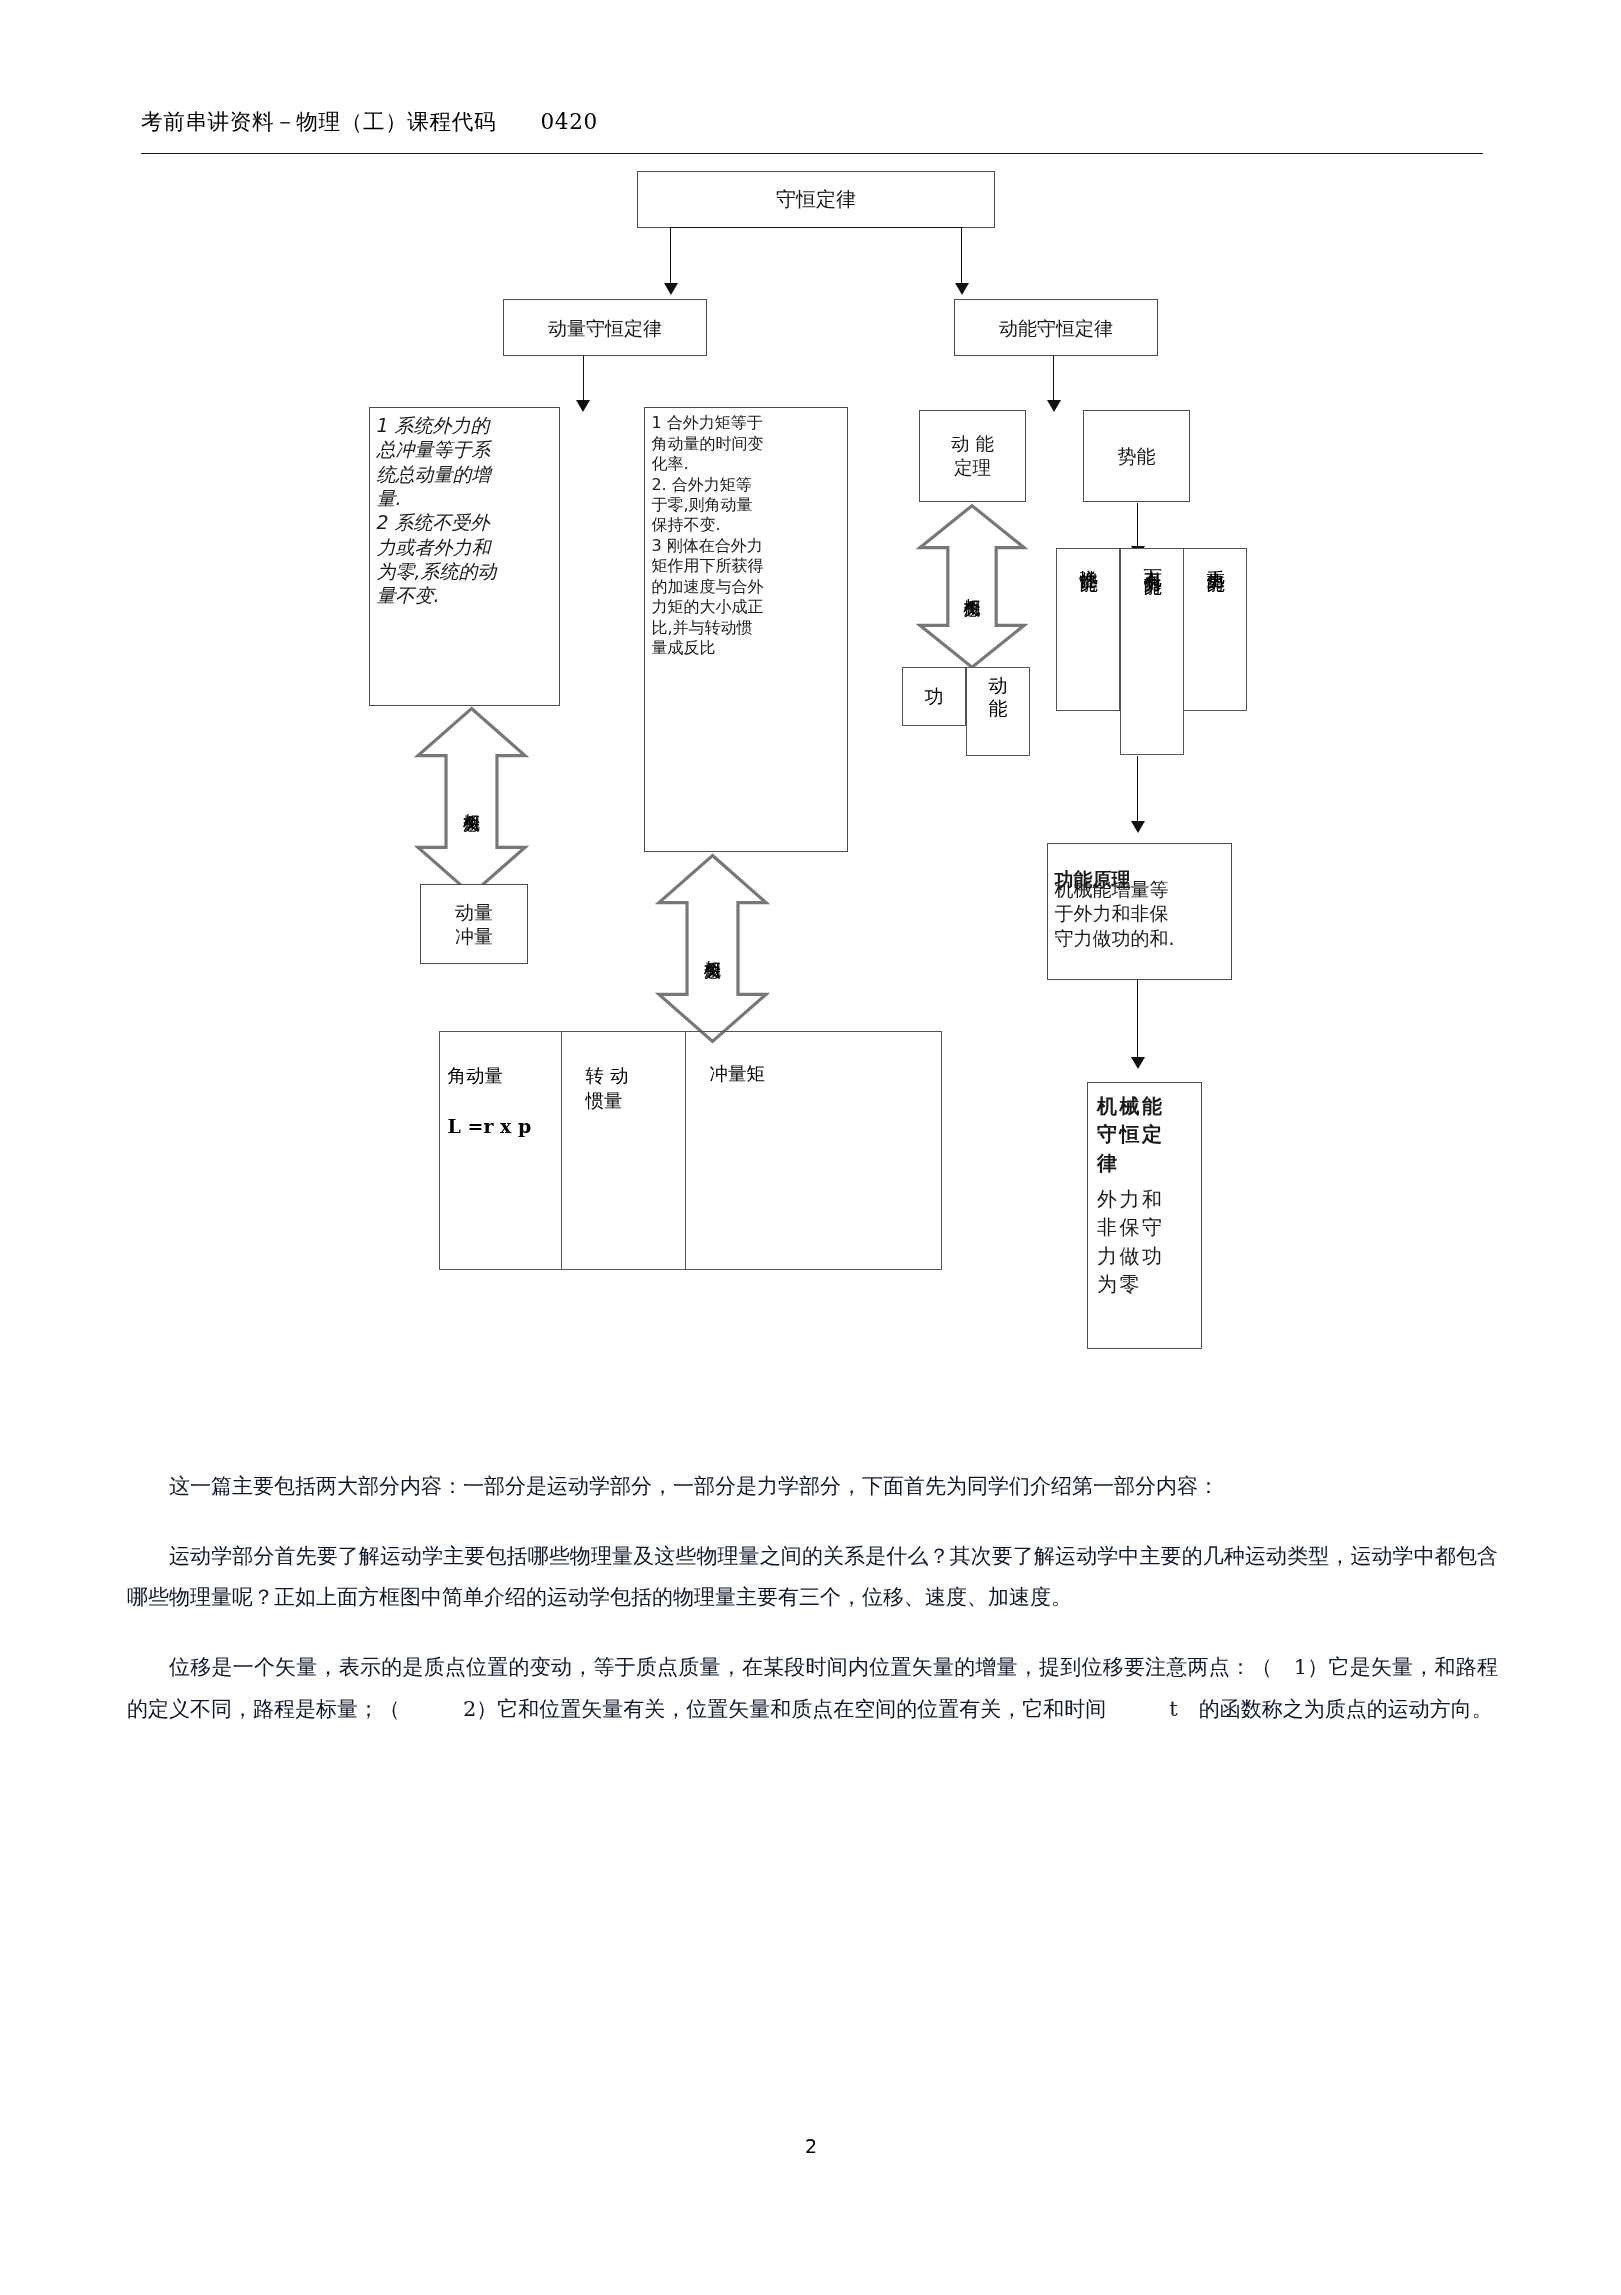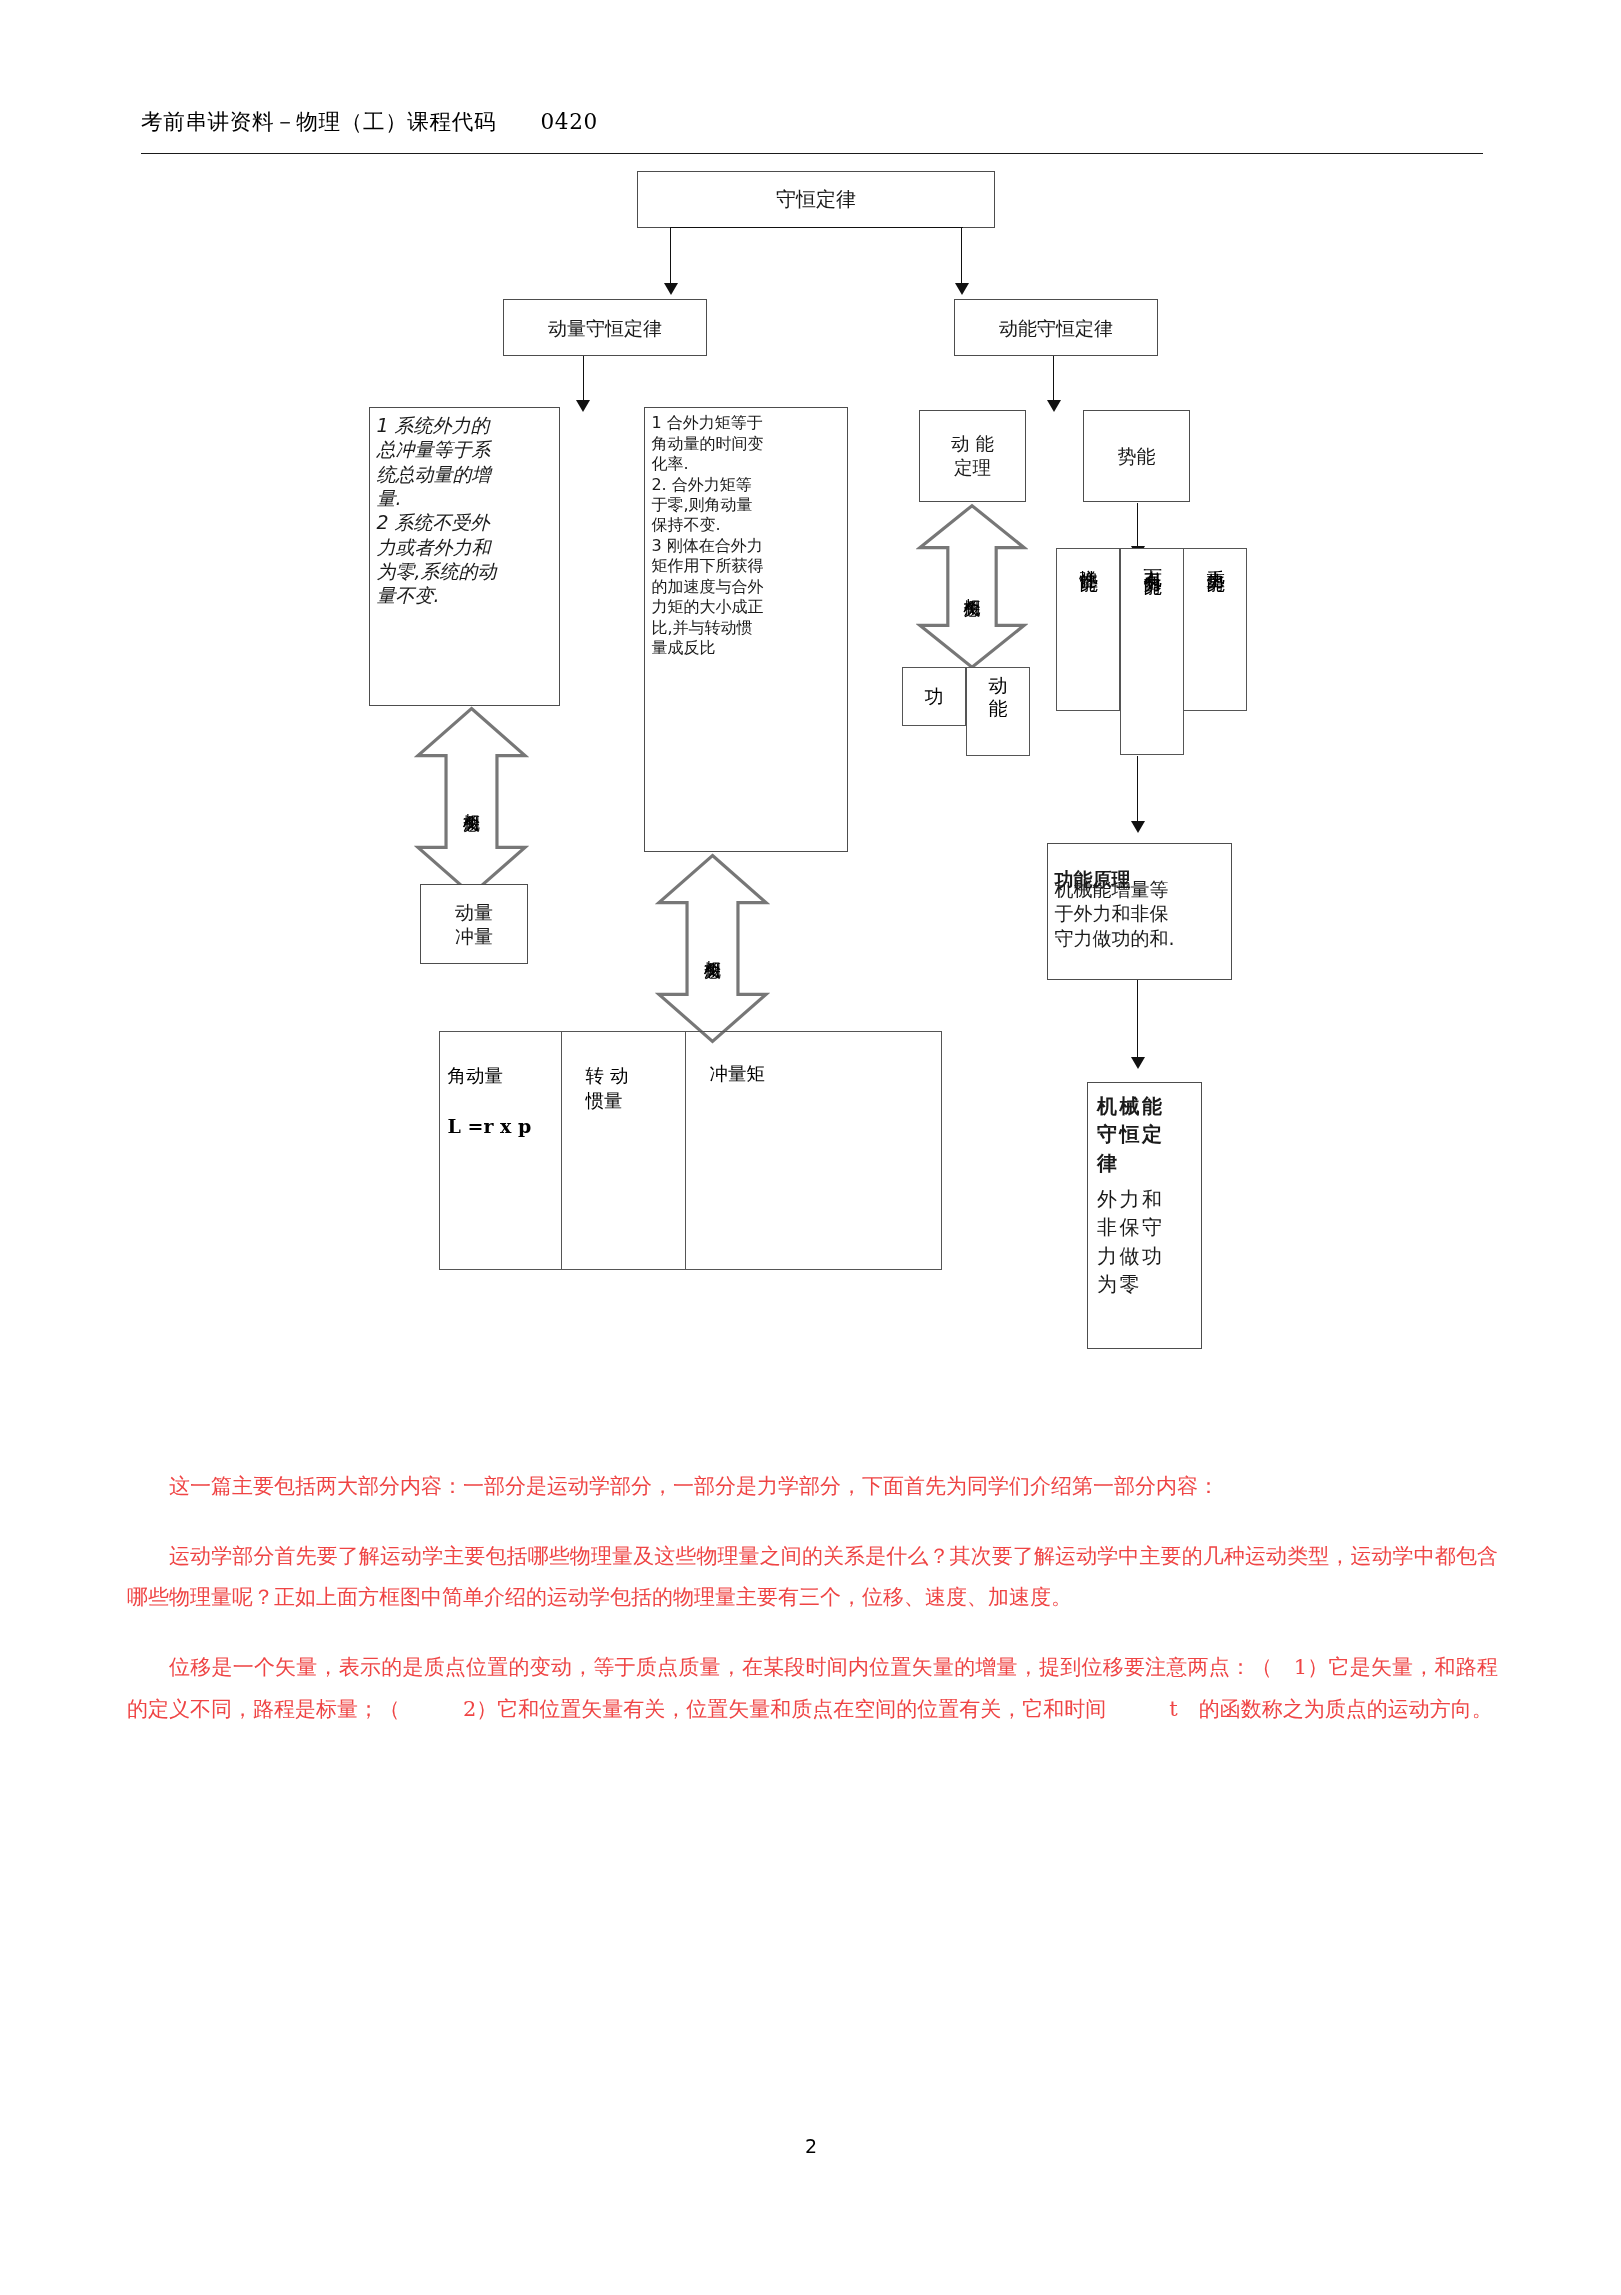--- a/index.html
+++ b/index.html
@@ -184,21 +184,21 @@
   }
 
   
   .bodytext {
     position: absolute;
     left: 127px;
     top: 1466px;
     width: 1371px;
     font-family: "DejaVu Serif", "Liberation Serif", serif;
     font-size: 21px;
-    color: #ef4444;
+    color: #0f172a;
   }
   .para {
     margin: 0 0 29px 0;
     text-indent: 42px;
     line-height: 1.96;
     text-align: justify;
     white-space: pre-wrap;
   }
 
   

